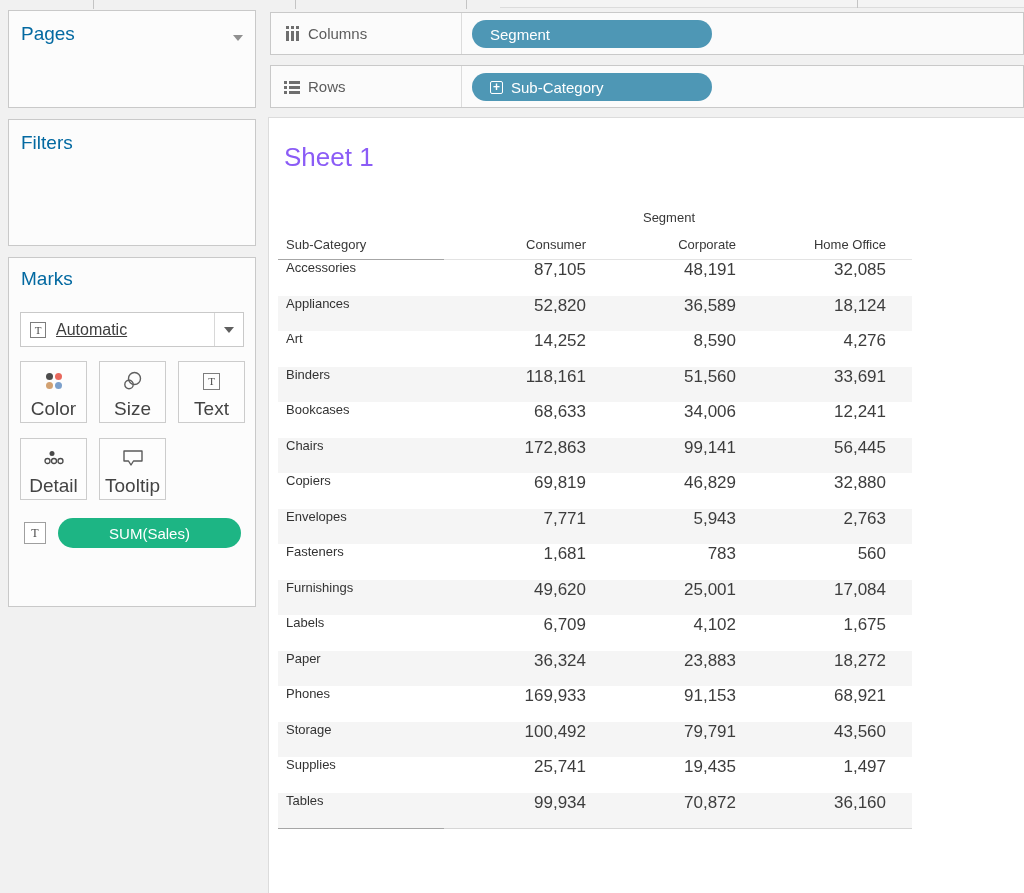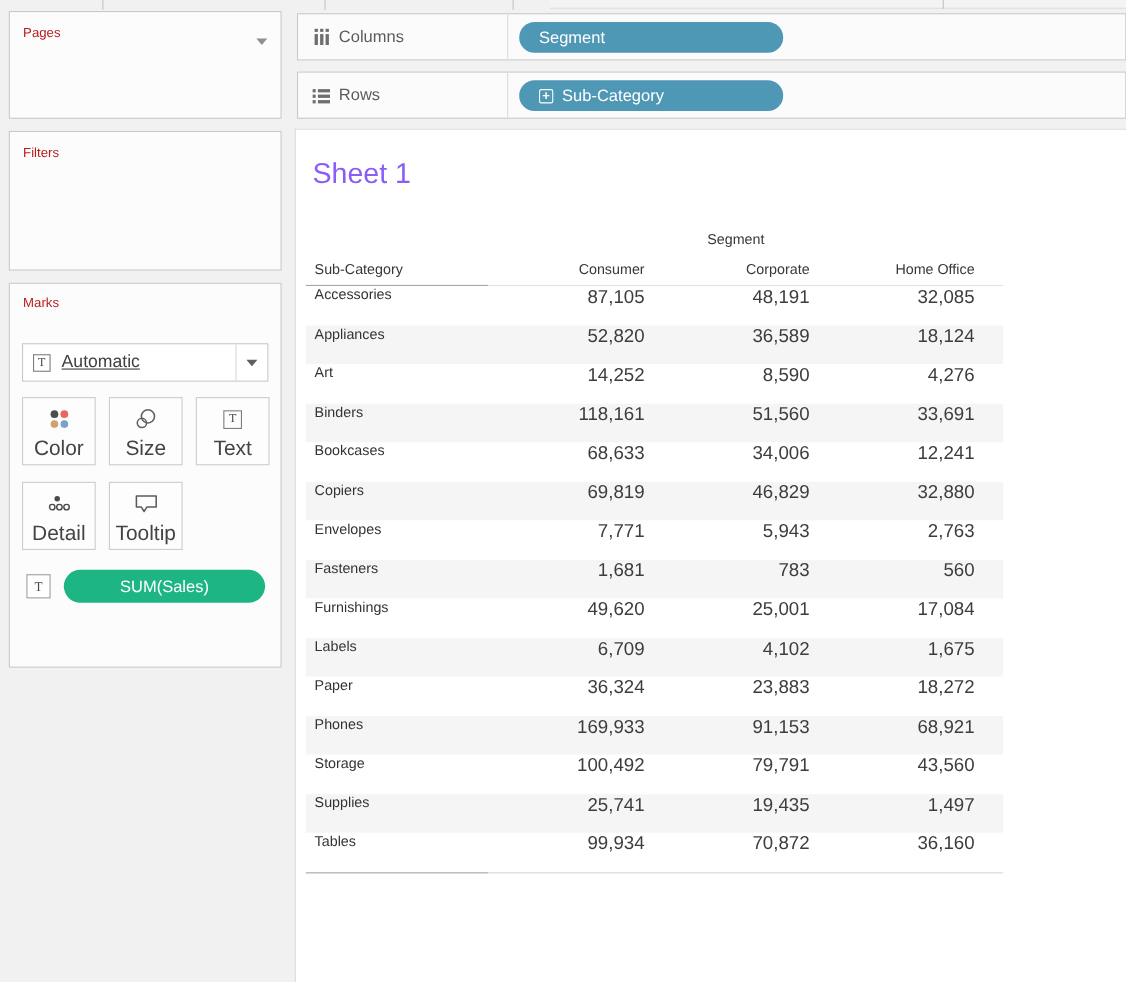--- a/index.html
+++ b/index.html
@@ -15,21 +15,21 @@
   
   .top-tick { position:absolute; top:0; width:1px; height:9px; background:#c4c4c4; }
   .top-strip { position:absolute; left:500px; top:0; width:524px; height:8px; background:#f4f4f4; border-bottom:1px solid #dcdcdc; }
   .top-tick-r { position:absolute; top:0; width:1px; height:8px; background:#c4c4c4; }
 
   
   .card {
     position:absolute; left:8px; width:248px;
     background:#fcfcfc; border:1px solid #c9c9c9;
   }
-  .card-label { position:absolute; left:12px; top:12px; font-size:12px; color:#b91c1c; }
+  .card-label { position:absolute; left:12px; top:12px; font-size:19px; color:#0369a1; }
   .caret {
     width:0; height:0; border-left:5px solid transparent; border-right:5px solid transparent;
     border-top:6px solid #909090;
   }
   .pages-caret { position:absolute; right:12px; top:24px; }
 
   
   .marktype {
     position:absolute; left:11px; top:54px; width:224px; height:35px;
     background:#ffffff; border:1px solid #c9c9c9; display:flex; align-items:center;
@@ -288,20 +288,27 @@
         </div>
 
         <div class="trow">
           <div class="tcell-label">Bookcases</div>
           <div class="tcell-num">68,633</div>
           <div class="tcell-num">34,006</div>
           <div class="tcell-num">12,241</div>
           <div class="tcell-tail"></div>
         </div>
 
+        <div class="trow">
+          <div class="tcell-label">Chairs</div>
+          <div class="tcell-num">172,863</div>
+          <div class="tcell-num">99,141</div>
+          <div class="tcell-num">56,445</div>
+          <div class="tcell-tail"></div>
+        </div>
 
         <div class="trow">
           <div class="tcell-label">Copiers</div>
           <div class="tcell-num">69,819</div>
           <div class="tcell-num">46,829</div>
           <div class="tcell-num">32,880</div>
           <div class="tcell-tail"></div>
         </div>
 
         <div class="trow">

